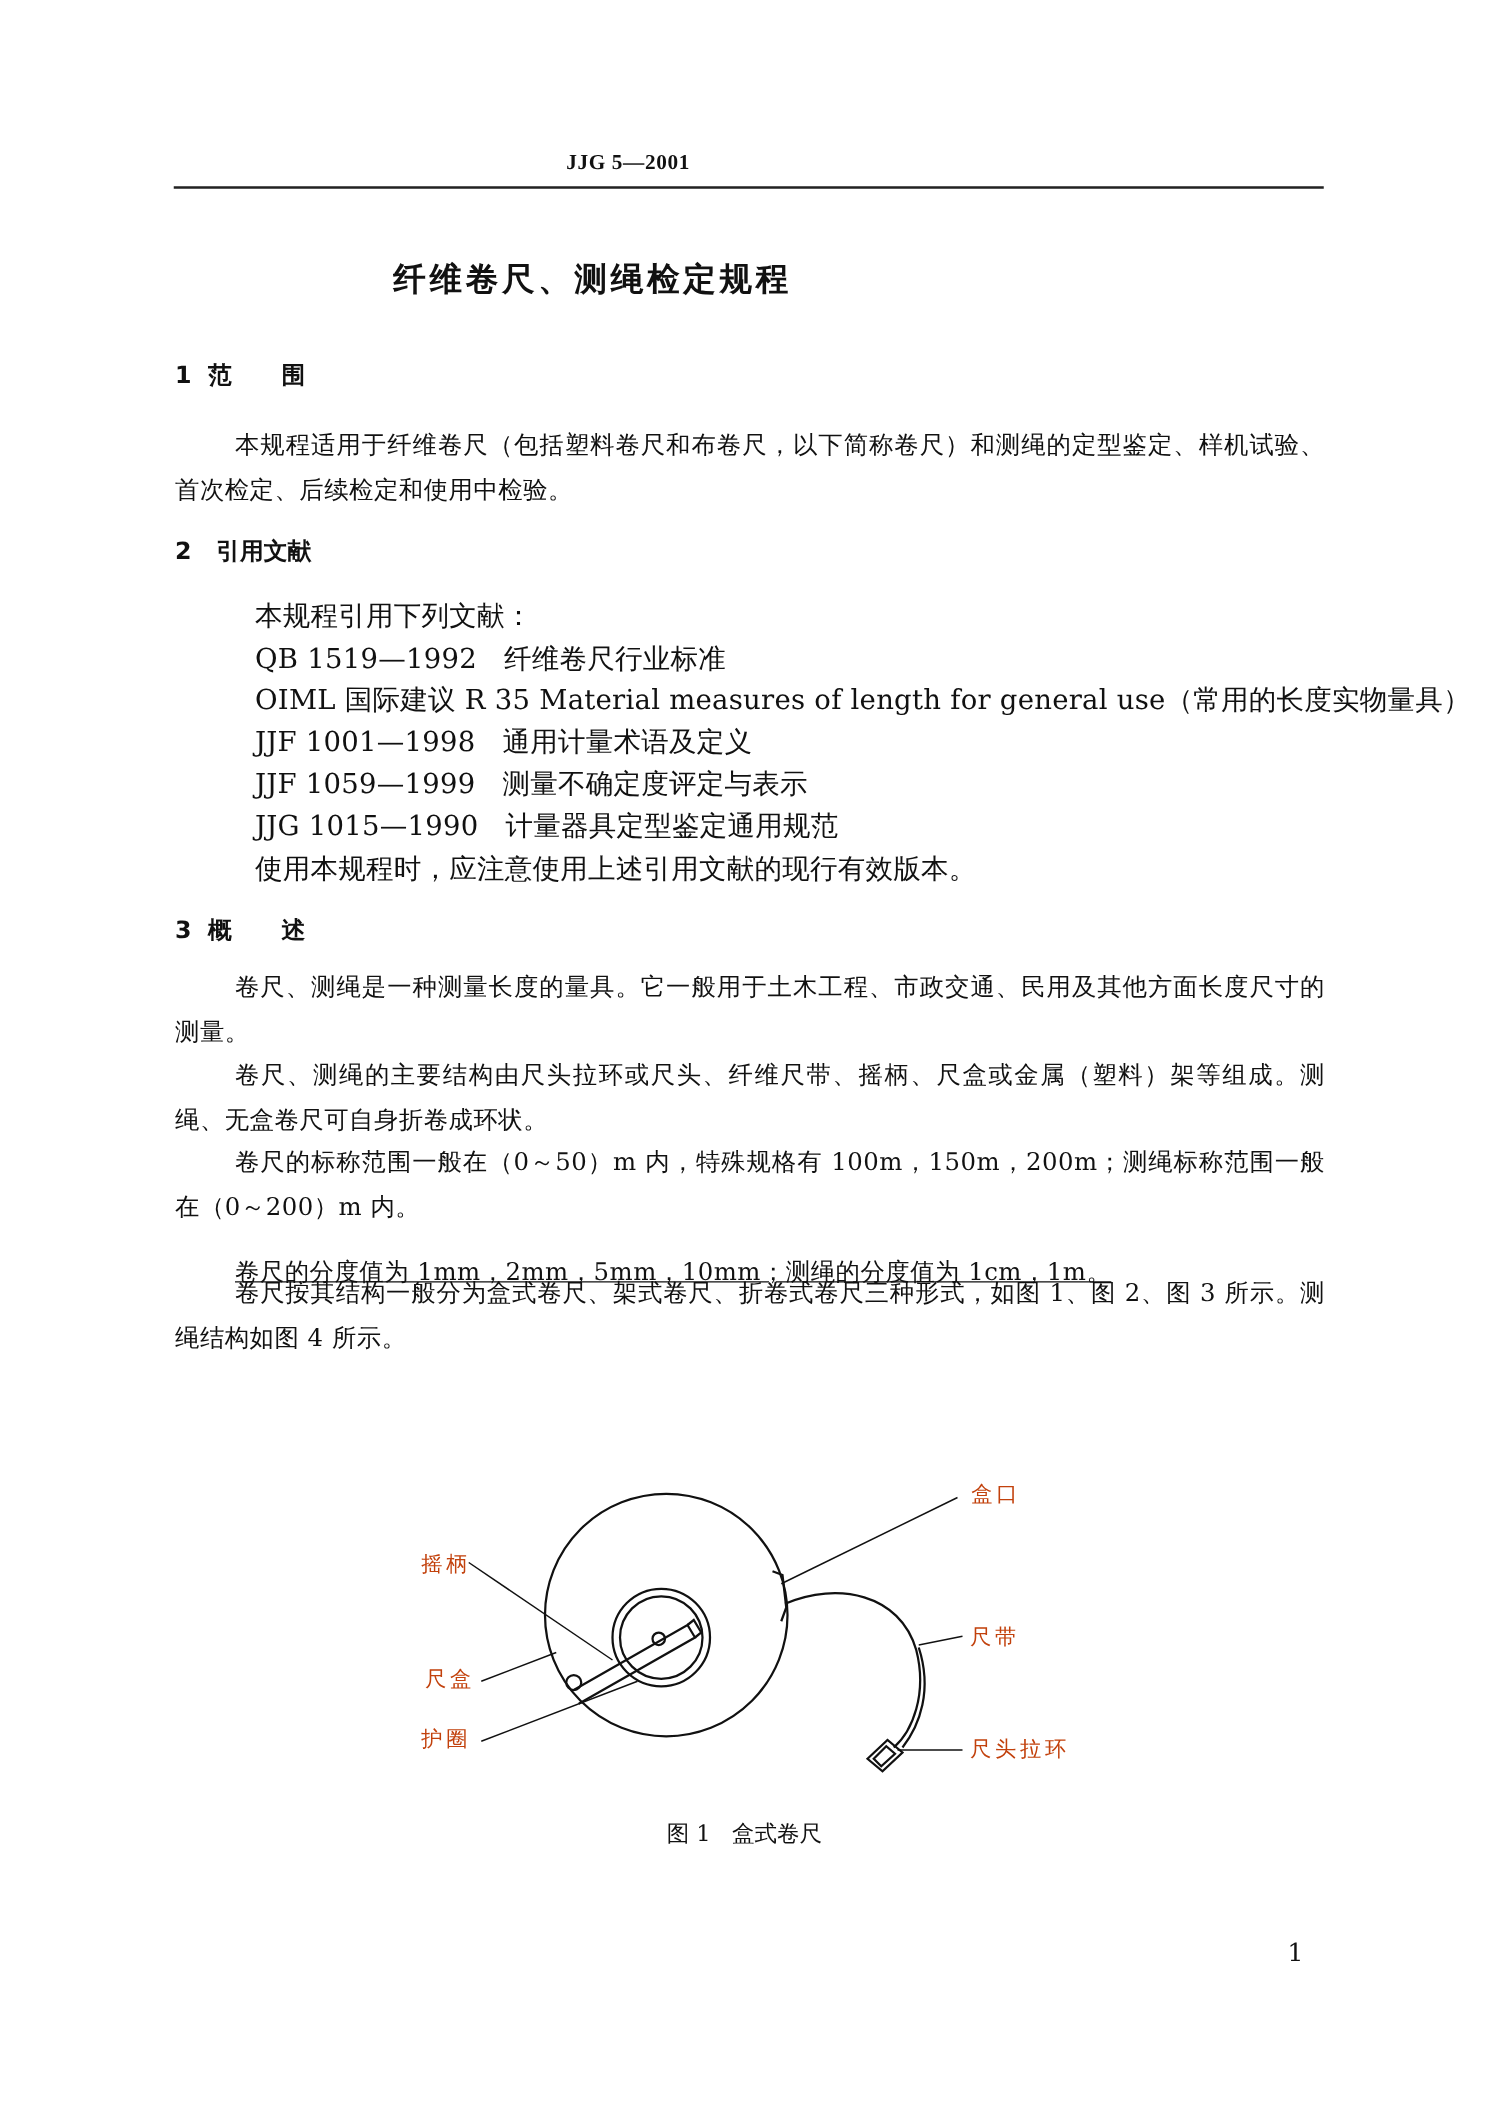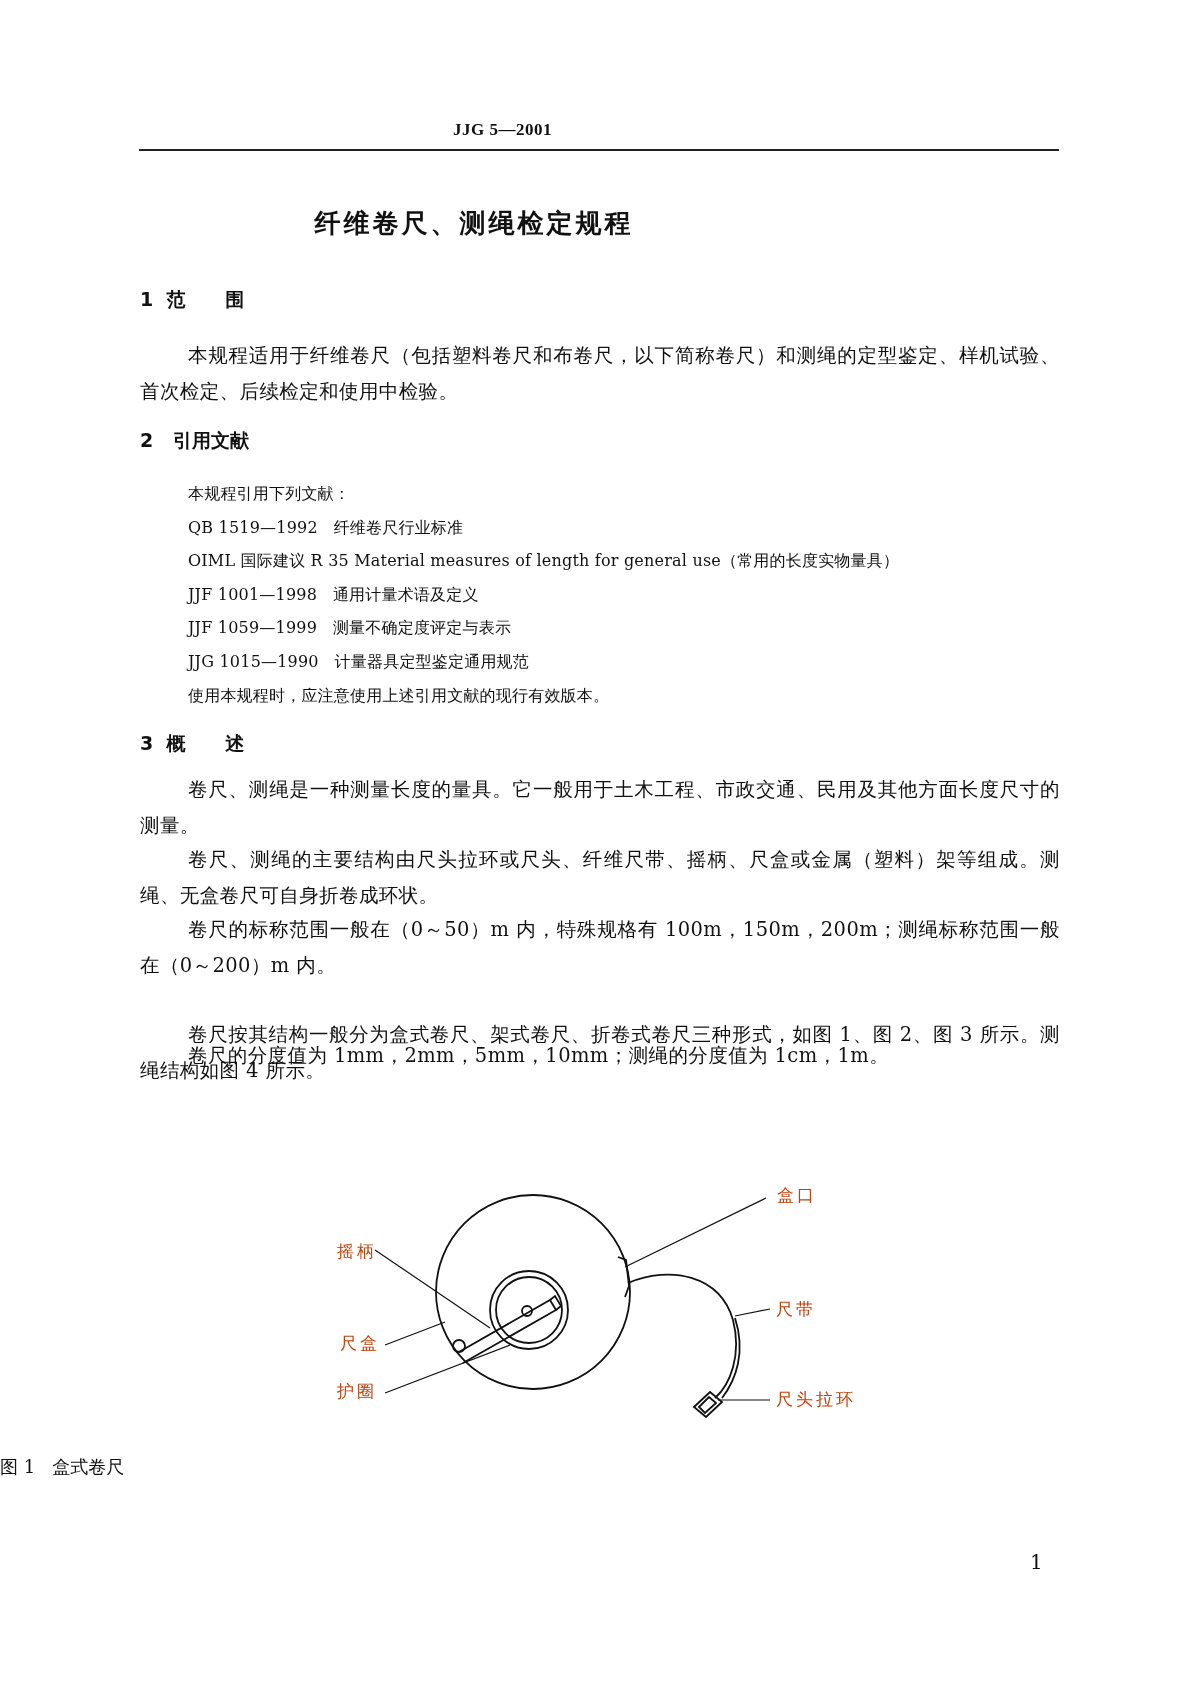--- a/index.html
+++ b/index.html
@@ -18,23 +18,23 @@
       font-family: "DejaVu Sans", sans-serif; font-weight: bold; font-size: 26px; letter-spacing: 3px;
     }
     .section-heading {
       left: 140px; font-family: "DejaVu Sans", sans-serif; font-weight: bold; font-size: 19px;
       white-space: pre;
     }
     .para {
       left: 140px; width: 920px; font-size: 19.5px; line-height: 36px;
       text-indent: 48px; text-align: justify; text-align-last: left; letter-spacing: 0.4px;
     }
-    .ref-line { left: 188px; font-size: 16px; line-height: 36px; white-space: pre; letter-spacing: 0.2px; }
+    .ref-line { left: 204px; font-size: 22px; line-height: 36px; white-space: pre; letter-spacing: 0.2px; }
     .fig-label { font-size: 17px; font-family: "DejaVu Sans", sans-serif; letter-spacing: 3px; color: #c2410c; }
-    .fig-caption { left: 0; width: 1191px; top: 1455px; text-align: left; font-size: 18px; white-space: pre; }
+    .fig-caption { left: 0; width: 1191px; top: 1455px; text-align: center; font-size: 18px; white-space: pre; }
     .page-number { left: 1030px; top: 1550px; font-size: 20px; }
   </style>
 </head>
 <body>
 
 <div class="abs header-code">JJG 5—2001</div>
 <div class="abs header-rule"></div>
 
 <div class="abs doc-title">纤维卷尺、测绳检定规程</div>
 
@@ -47,21 +47,21 @@
 <div class="abs ref-line" style="top:543px;">OIML 国际建议 R 35 Material measures of length for general use（常用的长度实物量具）</div>
 <div class="abs ref-line" style="top:577px;">JJF 1001—1998   通用计量术语及定义</div>
 <div class="abs ref-line" style="top:610px;">JJF 1059—1999   测量不确定度评定与表示</div>
 <div class="abs ref-line" style="top:644px;">JJG 1015—1990   计量器具定型鉴定通用规范</div>
 <div class="abs ref-line" style="top:678px;">使用本规程时，应注意使用上述引用文献的现行有效版本。</div>
 
 <div class="abs section-heading" style="top:731px;">3  概      述</div>
 <div class="abs para" style="top:772px;">卷尺、测绳是一种测量长度的量具。它一般用于土木工程、市政交通、民用及其他方面长度尺寸的测量。</div>
 <div class="abs para" style="top:842px;">卷尺、测绳的主要结构由尺头拉环或尺头、纤维尺带、摇柄、尺盒或金属（塑料）架等组成。测绳、无盒卷尺可自身折卷成环状。</div>
 <div class="abs para" style="top:912px;">卷尺的标称范围一般在（0～50）m 内，特殊规格有 100m，150m，200m；测绳标称范围一般在（0～200）m 内。</div>
-<div class="abs para" style="top:1038px;">卷尺的分度值为 1mm，2mm，5mm，10mm；测绳的分度值为 1cm，1m。</div>
+<div class="abs para" style="top:1000px;text-decoration:underline;">卷尺的分度值为 1mm，2mm，5mm，10mm；测绳的分度值为 1cm，1m。</div>
 <div class="abs para" style="top:1017px;">卷尺按其结构一般分为盒式卷尺、架式卷尺、折卷式卷尺三种形式，如图 1、图 2、图 3 所示。测绳结构如图 4 所示。</div>
 
 <div class="abs" style="left:320px; top:1180px; width:560px; height:270px;">
   <svg width="560" height="270" viewBox="320 1180 560 270">
     <g fill="none" stroke="#111" stroke-width="1.8">
 
       <circle cx="533" cy="1292" r="97"></circle>
 
       <circle cx="529" cy="1310" r="39"></circle>
       <circle cx="529" cy="1310" r="33"></circle>

